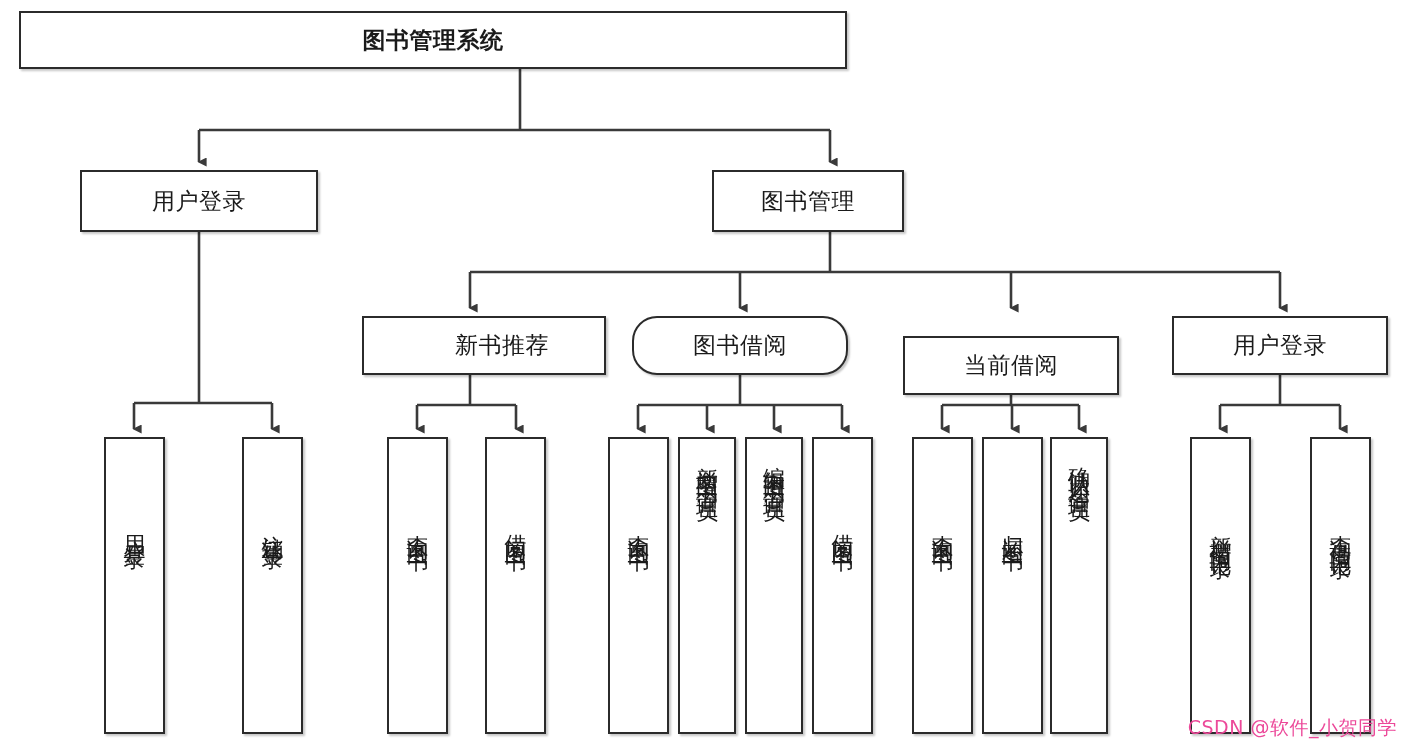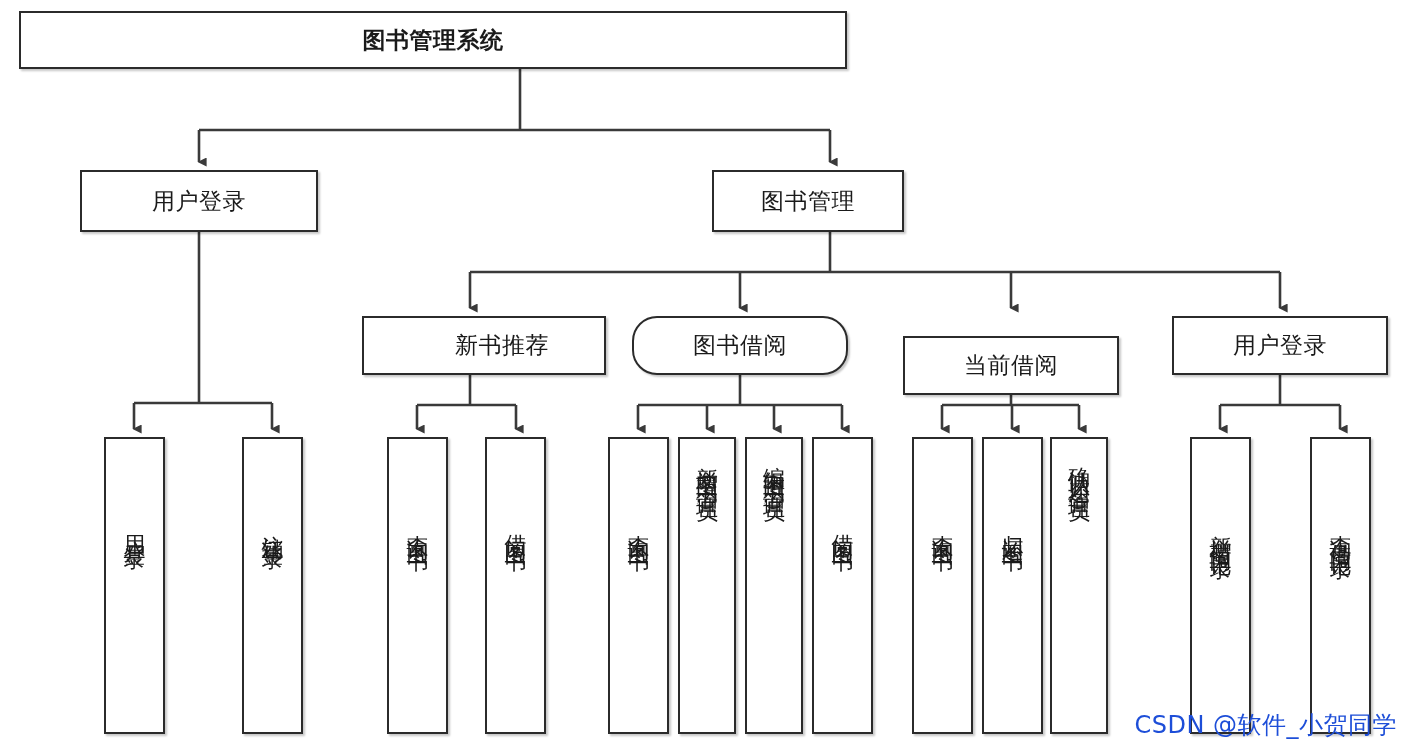--- a/index.html
+++ b/index.html
@@ -51,22 +51,22 @@
     letter-spacing: 5px;
     line-height: 1;
     white-space: nowrap;
   }
   .node.leaf.mid .label { margin-top: 78px; }
   .node.leaf.top .label { margin-top: 10px; }
   #watermark {
     position: absolute;
     right: 8px;
     bottom: 6px;
-    color: #1d4ed8;
-    font-size: 24px;
+    color: #ec4899;
+    font-size: 19px;
     letter-spacing: 0.5px;
     white-space: nowrap;
     user-select: none;
   }
 </style>
 </head>
 <body>
 
 <div id="canvas">
 

